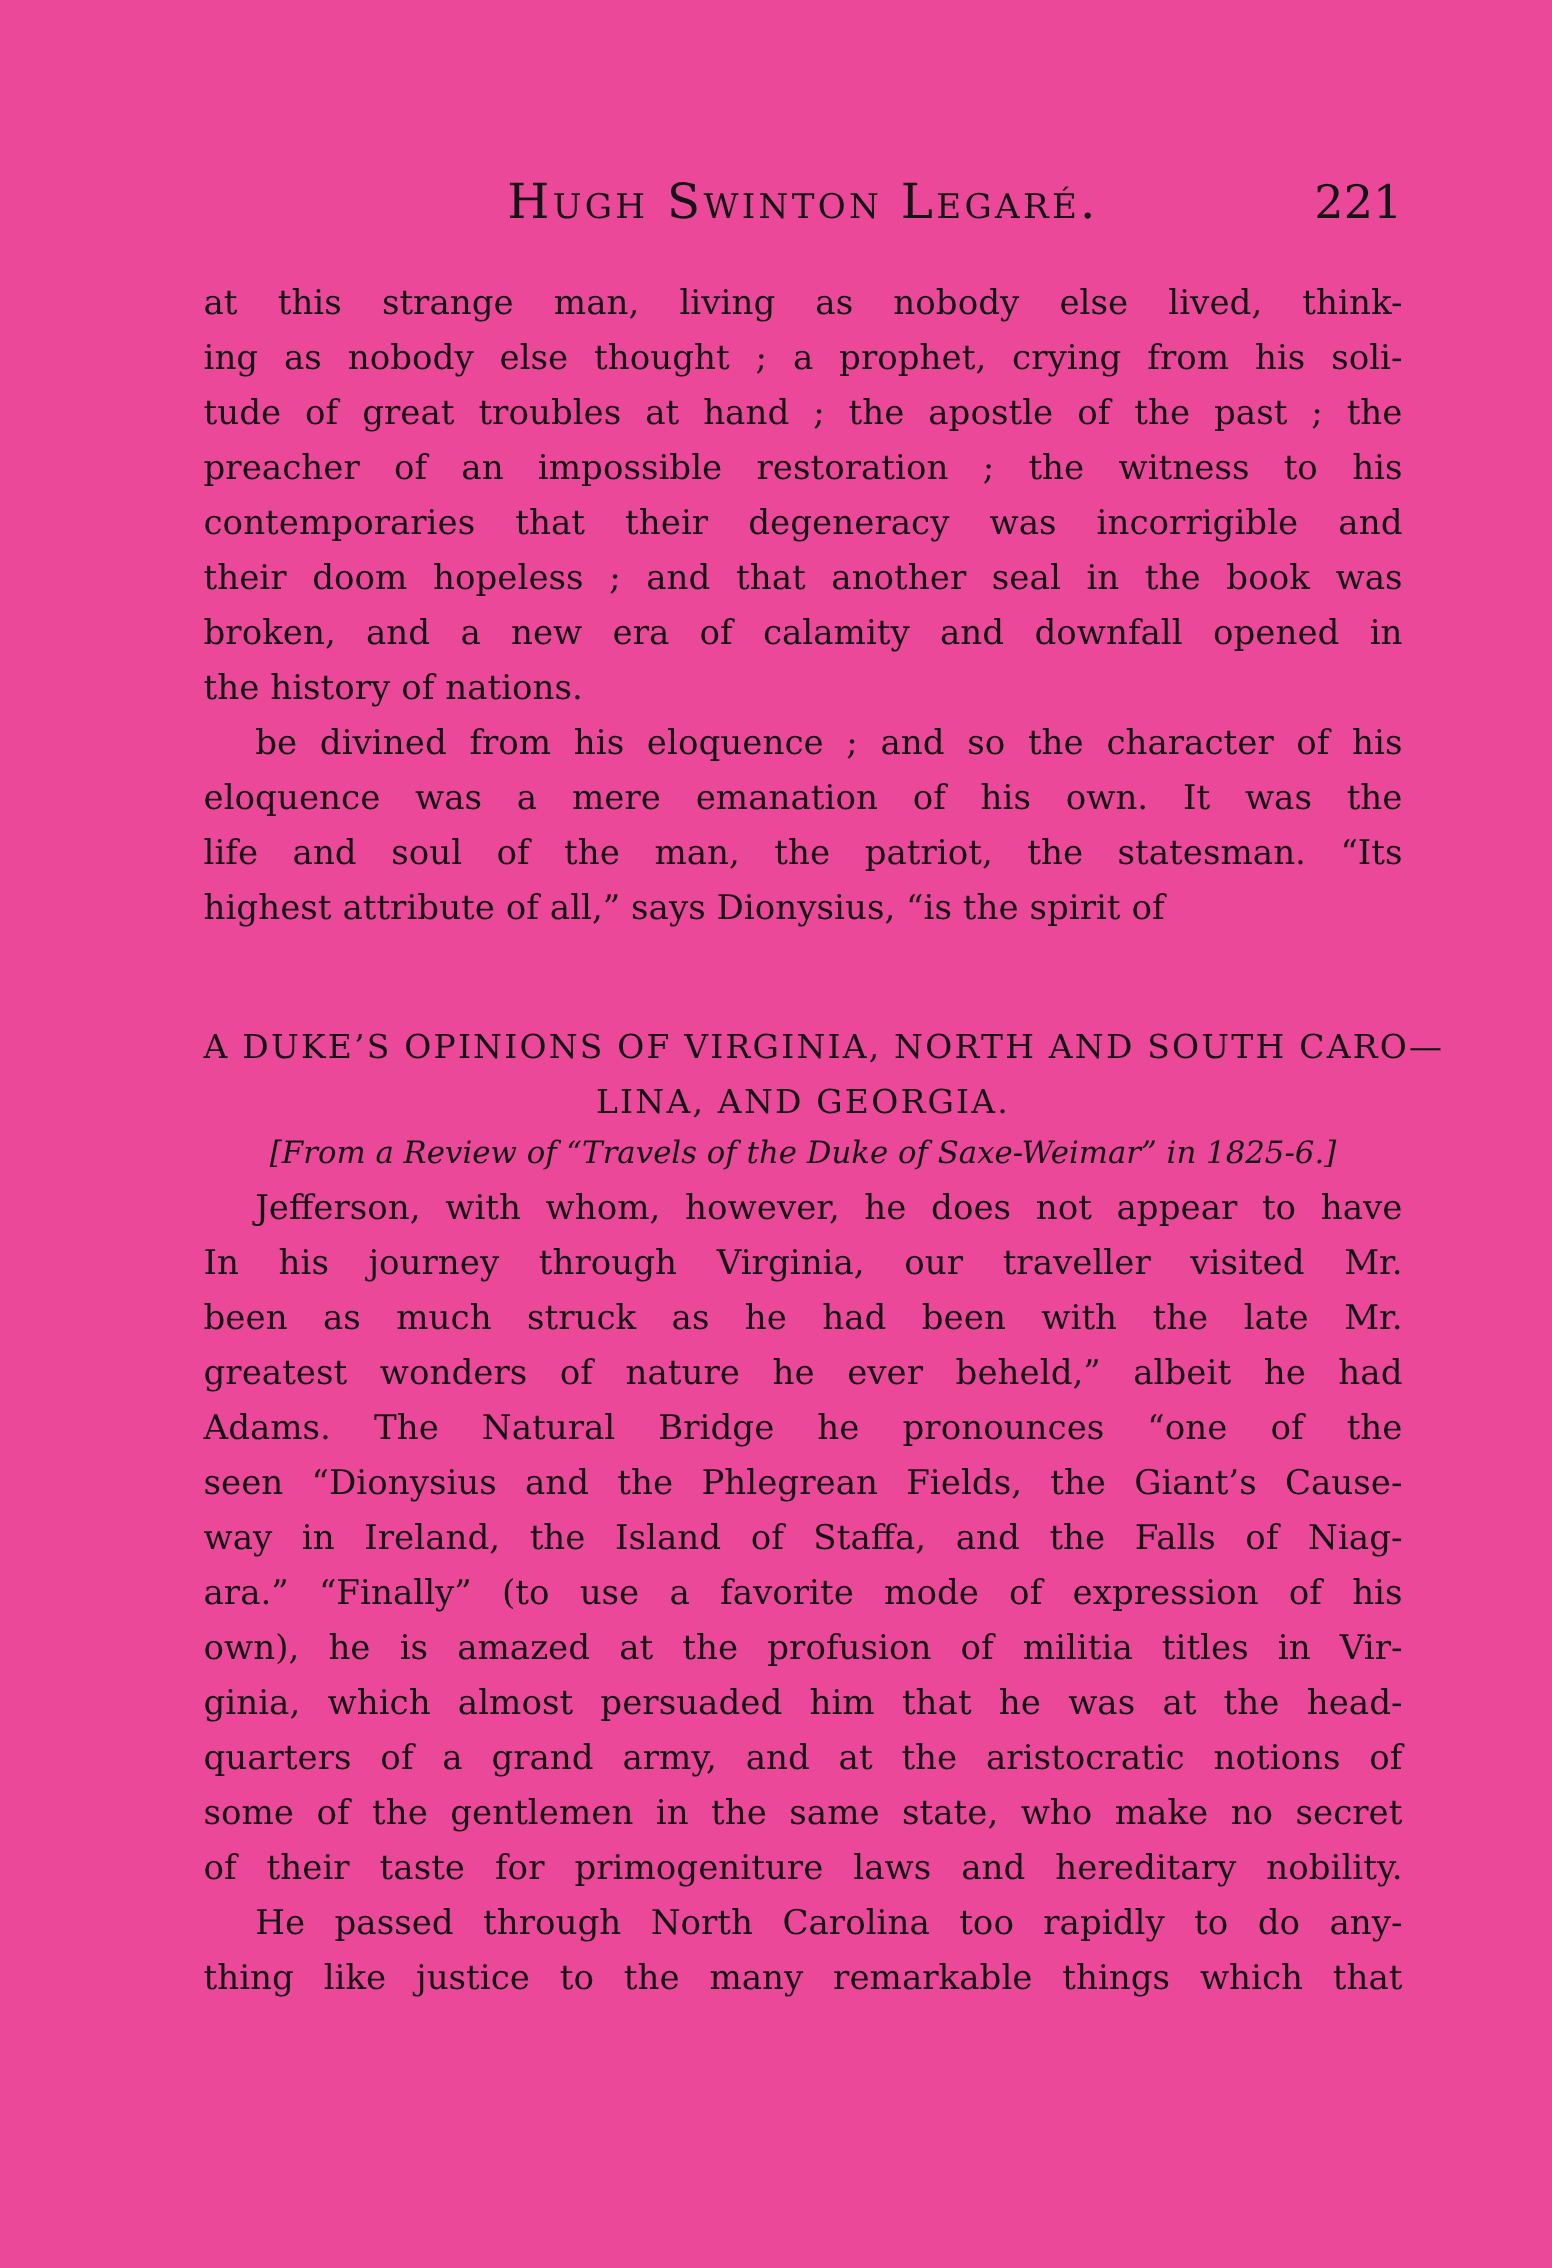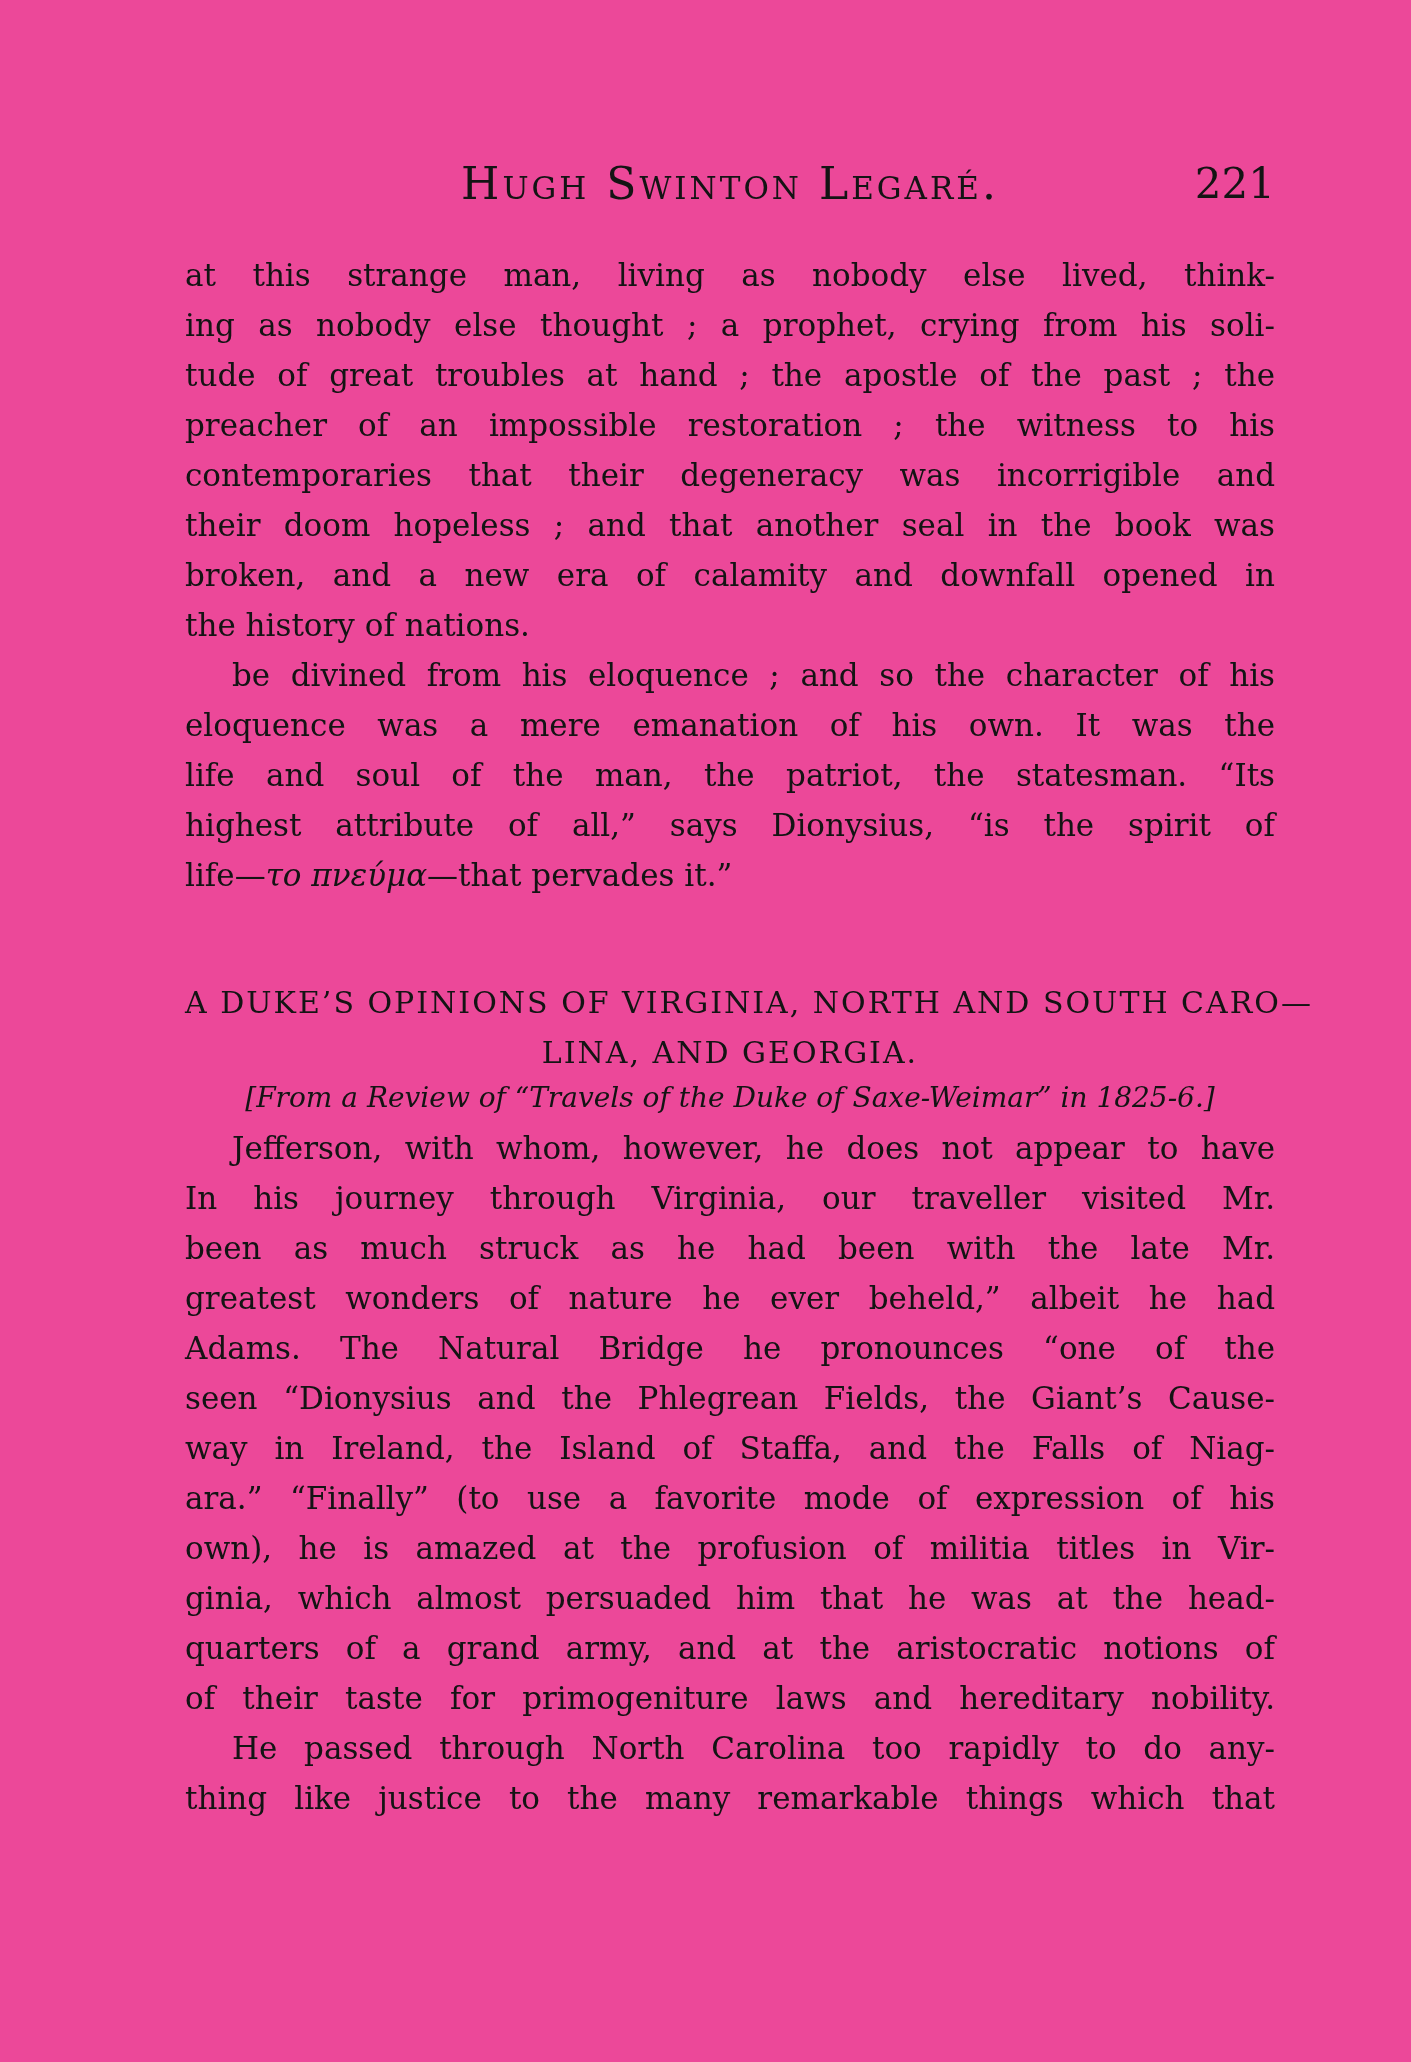--- a/index.html
+++ b/index.html
@@ -96,21 +96,20 @@
         <div class="line">broken, and a new era of calamity and downfall opened in</div>
         <div class="line">the history of nations.</div>
       </div>
 
     <div class="para indent last-left">
 
         <div class="line">be divined from his eloquence ; and so the character of his</div>
         <div class="line">eloquence was a mere emanation of his own.  It was the</div>
         <div class="line">life and soul of the man, the patriot, the statesman.  “Its</div>
         <div class="line">highest attribute of all,” says Dionysius, “is the spirit of</div>
-        <div class="line"><span>life—</span><span class="it">το πνεύμα</span><span>—that pervades it.”</span></div>
       </div>
 
     <h2 class="section-heading">
       <div class="heading-line">A DUKE’S OPINIONS OF VIRGINIA, NORTH AND SOUTH CARO—</div>
       <div class="heading-line">LINA, AND GEORGIA.</div>
     </h2>
 
     <div class="source-note">[From a Review of “Travels of the Duke of Saxe-Weimar” in 1825-6.]</div>
 
     <div class="para indent mt5">
@@ -119,20 +118,21 @@
         <div class="line">In his journey through Virginia, our traveller visited Mr.</div>
         <div class="line">been as much struck as he had been with the late Mr.</div>
         <div class="line">greatest wonders of nature he ever beheld,” albeit he had</div>
         <div class="line">Adams.  The Natural Bridge he pronounces “one of the</div>
         <div class="line">seen “Dionysius and the Phlegrean Fields, the Giant’s Cause-</div>
         <div class="line">way in Ireland, the Island of Staffa, and the Falls of Niag-</div>
         <div class="line">ara.”  “Finally” (to use a favorite mode of expression of his</div>
         <div class="line">own), he is amazed at the profusion of militia titles in Vir-</div>
         <div class="line">ginia, which almost persuaded him that he was at the head-</div>
         <div class="line">quarters of a grand army, and at the aristocratic notions of</div>
+        <div class="line">some of the gentlemen in the same state, who make no secret</div>
         <div class="line">of their taste for primogeniture laws and hereditary nobility.</div>
       </div>
 
     <div class="para indent">
 
     <div class="line">He passed through North Carolina too rapidly to do any-</div>
         <div class="line">thing like justice to the many remarkable things which that</div>
       </div>
 
   </main>

